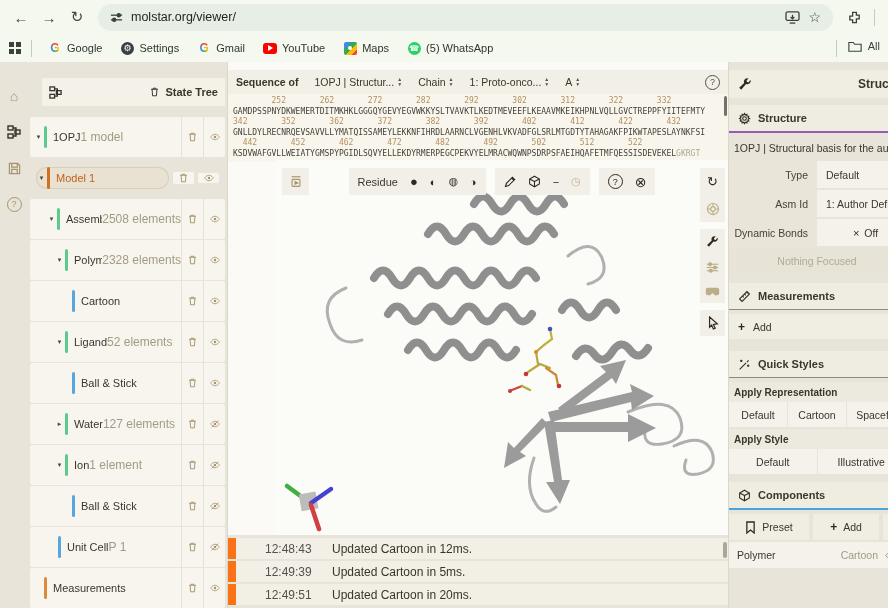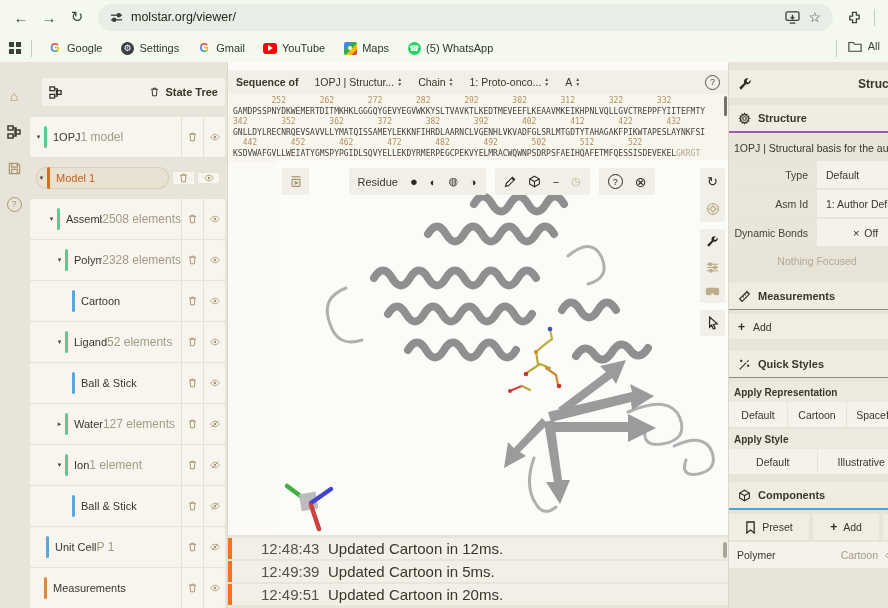--- a/index.html
+++ b/index.html
@@ -82,21 +82,21 @@
     align-items:center;justify-content:center;color:#a8946e;}
   .vp-right{position:absolute;right:3px;top:8px;display:flex;flex-direction:column;gap:7px;}
   .vgroup{background:#f1efe7;width:25px;display:flex;flex-direction:column;align-items:center;
     padding:6px 0;gap:13px;border-radius:1px;}
   .vic{display:flex;align-items:center;justify-content:center;color:#2e2a22;font-size:13px;}
   .vic.dim{color:#bcae88;}
   .axes{position:absolute;left:4px;bottom:2px;}
   
   .log{position:absolute;left:0;right:0;top:473px;bottom:0;background:#e8e4d9;padding-top:3px;overflow:hidden;}
   .log-row{height:21px;margin-bottom:2px;background:#f1efe6;display:flex;align-items:center;
-    border-left:4px solid #f97316;font-size:15px;position:relative;}
+    border-left:8px solid #f97316;font-size:12px;position:relative;}
   .log-time{margin-left:29px;width:46px;color:#55514a;}
   .log-msg{margin-left:21px;color:#39352b;}
   .log-sb{position:absolute;right:1px;top:4px;width:4px;height:16px;background:#aaa698;border-radius:2px;}
   
   .rpanel{position:absolute;left:728px;top:62px;width:176px;bottom:0;padding-top:8px;
     border-left:1px solid #dbd7ca;box-sizing:content-box;}
   .rp-head{height:28px;background:#f0ede3;position:relative;display:flex;align-items:center;margin-bottom:7px;}
   .rp-wrench{margin-left:9px;color:#2e2a22;}
   .rp-title{position:absolute;left:129px;font-weight:bold;font-size:12px;white-space:nowrap;}
   .sec-head{height:26px;display:flex;align-items:center;gap:7px;padding:0 9px;font-weight:bold;
@@ -447,21 +447,21 @@
         </div>
         <div class="tcell">
           <svg width="12" height="10" viewBox="0 0 16 16">
             <path d="M1 8s3-4.5 7-4.5S15 8 15 8s-3 4.5-7 4.5S1 8 1 8z" fill="none" stroke="currentColor" stroke-width="1.3"></path>
             <circle cx="8" cy="8" r="2" fill="currentColor"></circle>
             <line x1="2.5" y1="13.5" x2="13.5" y2="2.5" stroke="currentColor" stroke-width="1.3"></line>
           </svg>
         </div>
       </div>
       <div class="trow">
-        <div class="trow-main" style="padding-left: 5px;">
+        <div class="trow-main" style="padding-left: 17px;">
           <span class="tarrow"></span>
           <span class="taccent" style="background: rgb(86, 166, 224);"></span>
           <span class="tlabel">Unit Cell</span>
           <span class="tcount">P 1</span>
         </div>
         <div class="tcell">
           <svg width="11" height="12" viewBox="0 0 16 16">
             <path d="M3 4h10M6 4V2.5h4V4M4.5 4l.7 9.5h5.6l.7-9.5" fill="none" stroke="currentColor" stroke-width="1.4"></path>
           </svg>
         </div>

